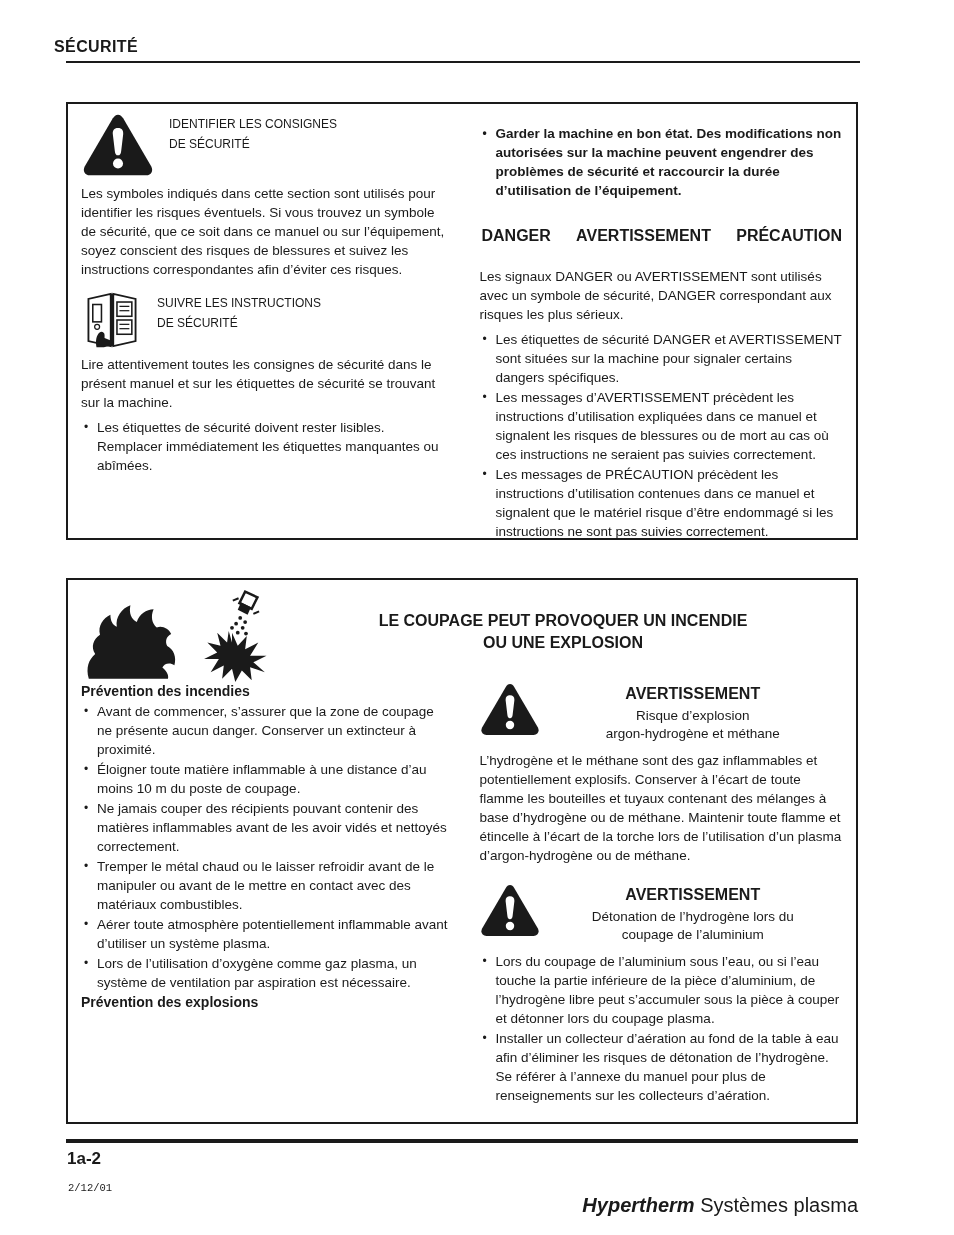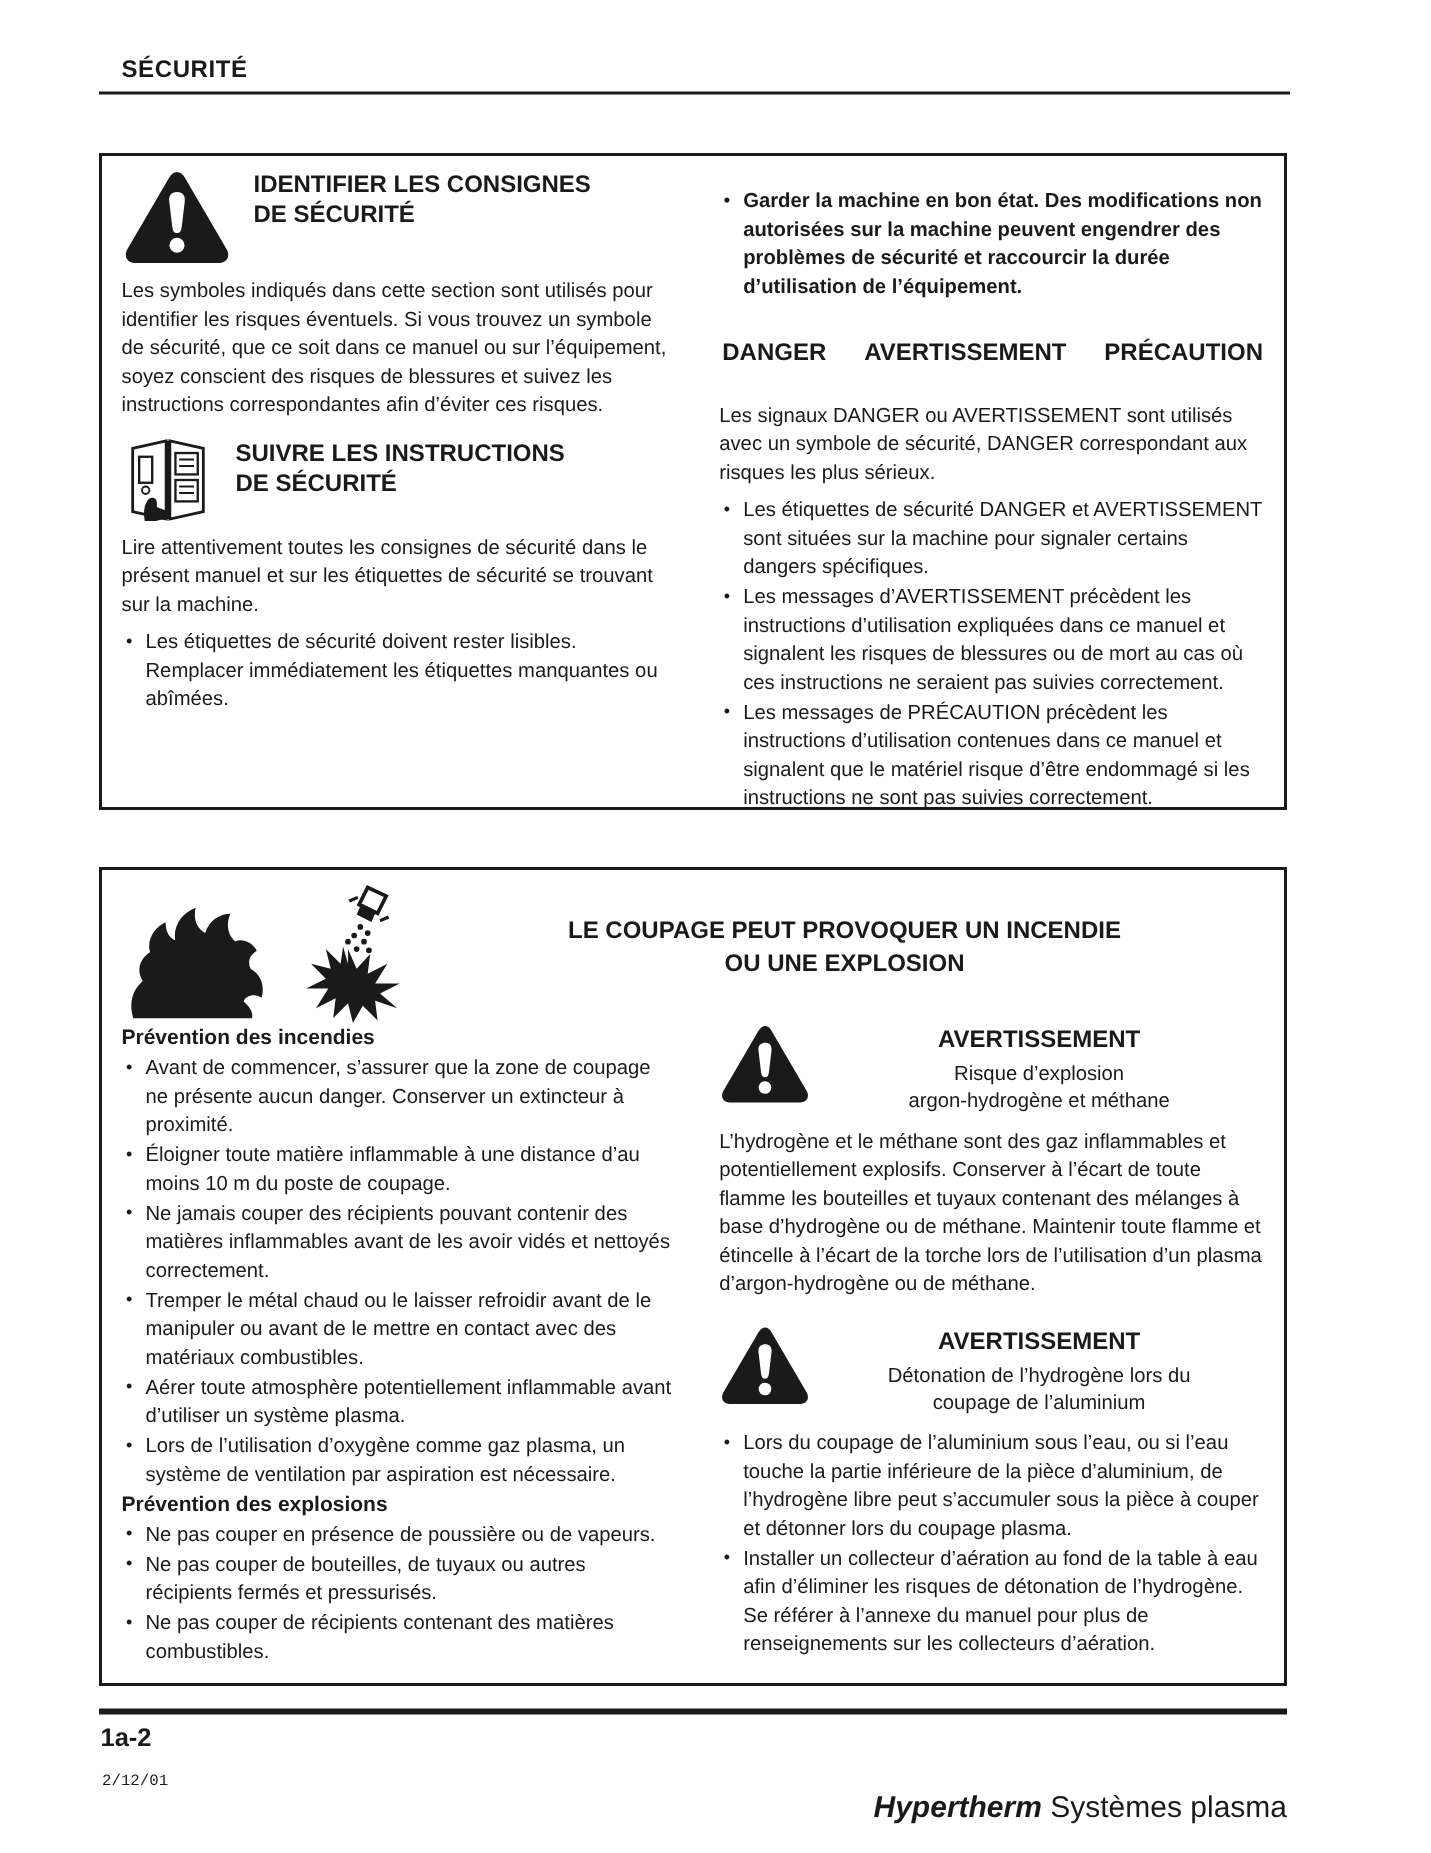--- a/index.html
+++ b/index.html
@@ -1,34 +1,34 @@
 <!DOCTYPE html>
 <html><head>
 <meta charset="utf-8">
 <style>
   html,body { margin:0; padding:0; background:#ffffff; }
   .page {
     position:relative; width:954px; height:1235px; background:#fff;
     color:#1a1a1a; font-family:"Liberation Sans", sans-serif;
     font-size:13.5px; line-height:19px; overflow:hidden;
   }
-  .hdr-title { position:absolute; left:81px; top:37px; font-size:16px; font-weight:bold; letter-spacing:.4px; }
+  .hdr-title { position:absolute; left:54px; top:37px; font-size:16px; font-weight:bold; letter-spacing:.4px; }
   .hdr-rule  { position:absolute; left:66px; top:61px; width:794px; height:2px; background:#1a1a1a; }
 
   .sbox { position:absolute; left:66px; width:792px; border:2px solid #1a1a1a; box-sizing:border-box; background:#fff; }
   .box1 { top:102px; height:438px; }
   .box2 { top:578px; height:546px; }
 
   .cols { display:flex; padding:8px 12px 0 13px; }
   .col-l { width:372px; }
   .col-r { width:368px; margin-left:30px; }
 
   .icon-head { display:flex; align-items:flex-start; margin-bottom:6px; }
   .icon-head .ih-icon { flex:0 0 auto; }
-  .icon-head h2 { margin:2px 0 0 14px; font-size:16px; line-height:20px; font-weight:bold; }
+  .icon-head h2 { margin:2px 0 0 14px; font-size:12px; line-height:20px; font-weight:normal; }
   h2,h3 { margin:0; }
   p { margin:0 0 4px 0; }
 
   ul { list-style:none; margin:6px 0 0 0; padding:0 0 0 16px; }
   li { position:relative; margin:0 0 1px 0; }
   li::before { content:"•"; position:absolute; left:-13px; top:0; font-size:12px; }
 
   .signal-row { display:flex; justify-content:space-between; font-size:16px; font-weight:bold; margin:26px 2px 22px 2px; }
   .top-gap { margin-top:24px; }
 
@@ -171,25 +171,20 @@
           <li>Avant de commencer, s’assurer que la zone de coupage ne présente aucun danger. Conserver un extincteur à proximité.</li>
           <li>Éloigner toute matière inflammable à une distance d’au moins 10 m du poste de coupage.</li>
           <li>Ne jamais couper des récipients pouvant contenir des matières inflammables avant de les avoir vidés et nettoyés correctement.</li>
           <li>Tremper le métal chaud ou le laisser refroidir avant de le manipuler ou avant de le mettre en contact avec des matériaux combustibles.</li>
           <li>Aérer toute atmosphère potentiellement inflammable avant d’utiliser un système plasma.</li>
           <li>Lors de l’utilisation d’oxygène comme gaz plasma, un système de ventilation par aspiration est nécessaire.</li>
         </ul>
 
         <div class="prev-block2">
           <h3 class="prev-head">Prévention des explosions</h3>
-          <ul style="margin-top:1px;">
-            <li>Ne pas couper en présence de poussière ou de vapeurs.</li>
-            <li>Ne pas couper de bouteilles, de tuyaux ou autres récipients fermés et pressurisés.</li>
-            <li>Ne pas couper de récipients contenant des matières combustibles.</li>
-          </ul>
         </div>
       </div>
 
       <div class="col-r">
 
         <div class="warn-head">
           <span>
             <svg width="62" height="55" viewBox="0 0 100 88">
               <path d="M50 3 C53 3 55 5 57 8 L95 73 C98 79 95 85 88 85 L12 85 C5 85 2 79 5 73 L43 8 C45 5 47 3 50 3 Z" fill="#1a1a1a"></path>
               <path d="M50 21 C55.5 21 57.5 24.5 57 29.5 L54.3 52 C53.9 56 52.6 58 50 58 C47.4 58 46.1 56 45.7 52 L43 29.5 C42.5 24.5 44.5 21 50 21 Z" fill="#fff"></path>

